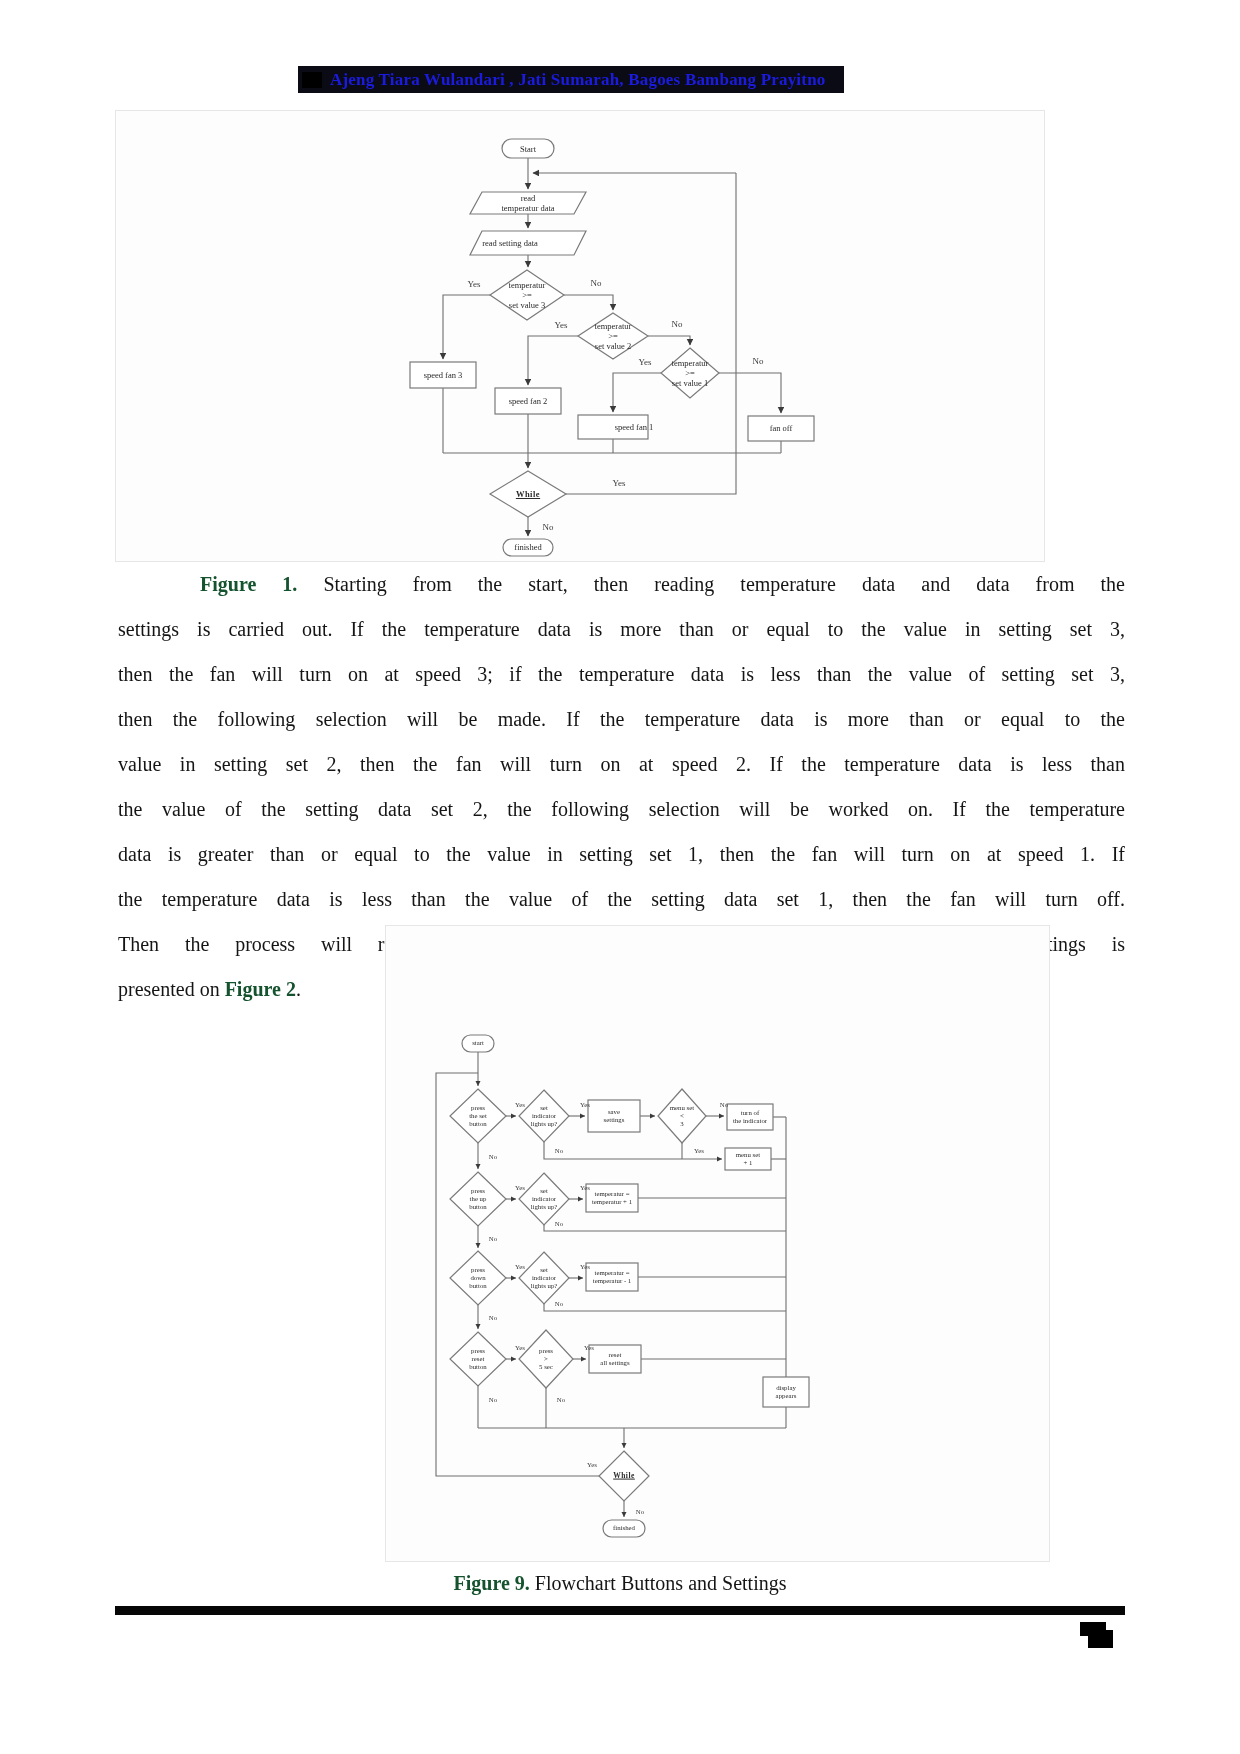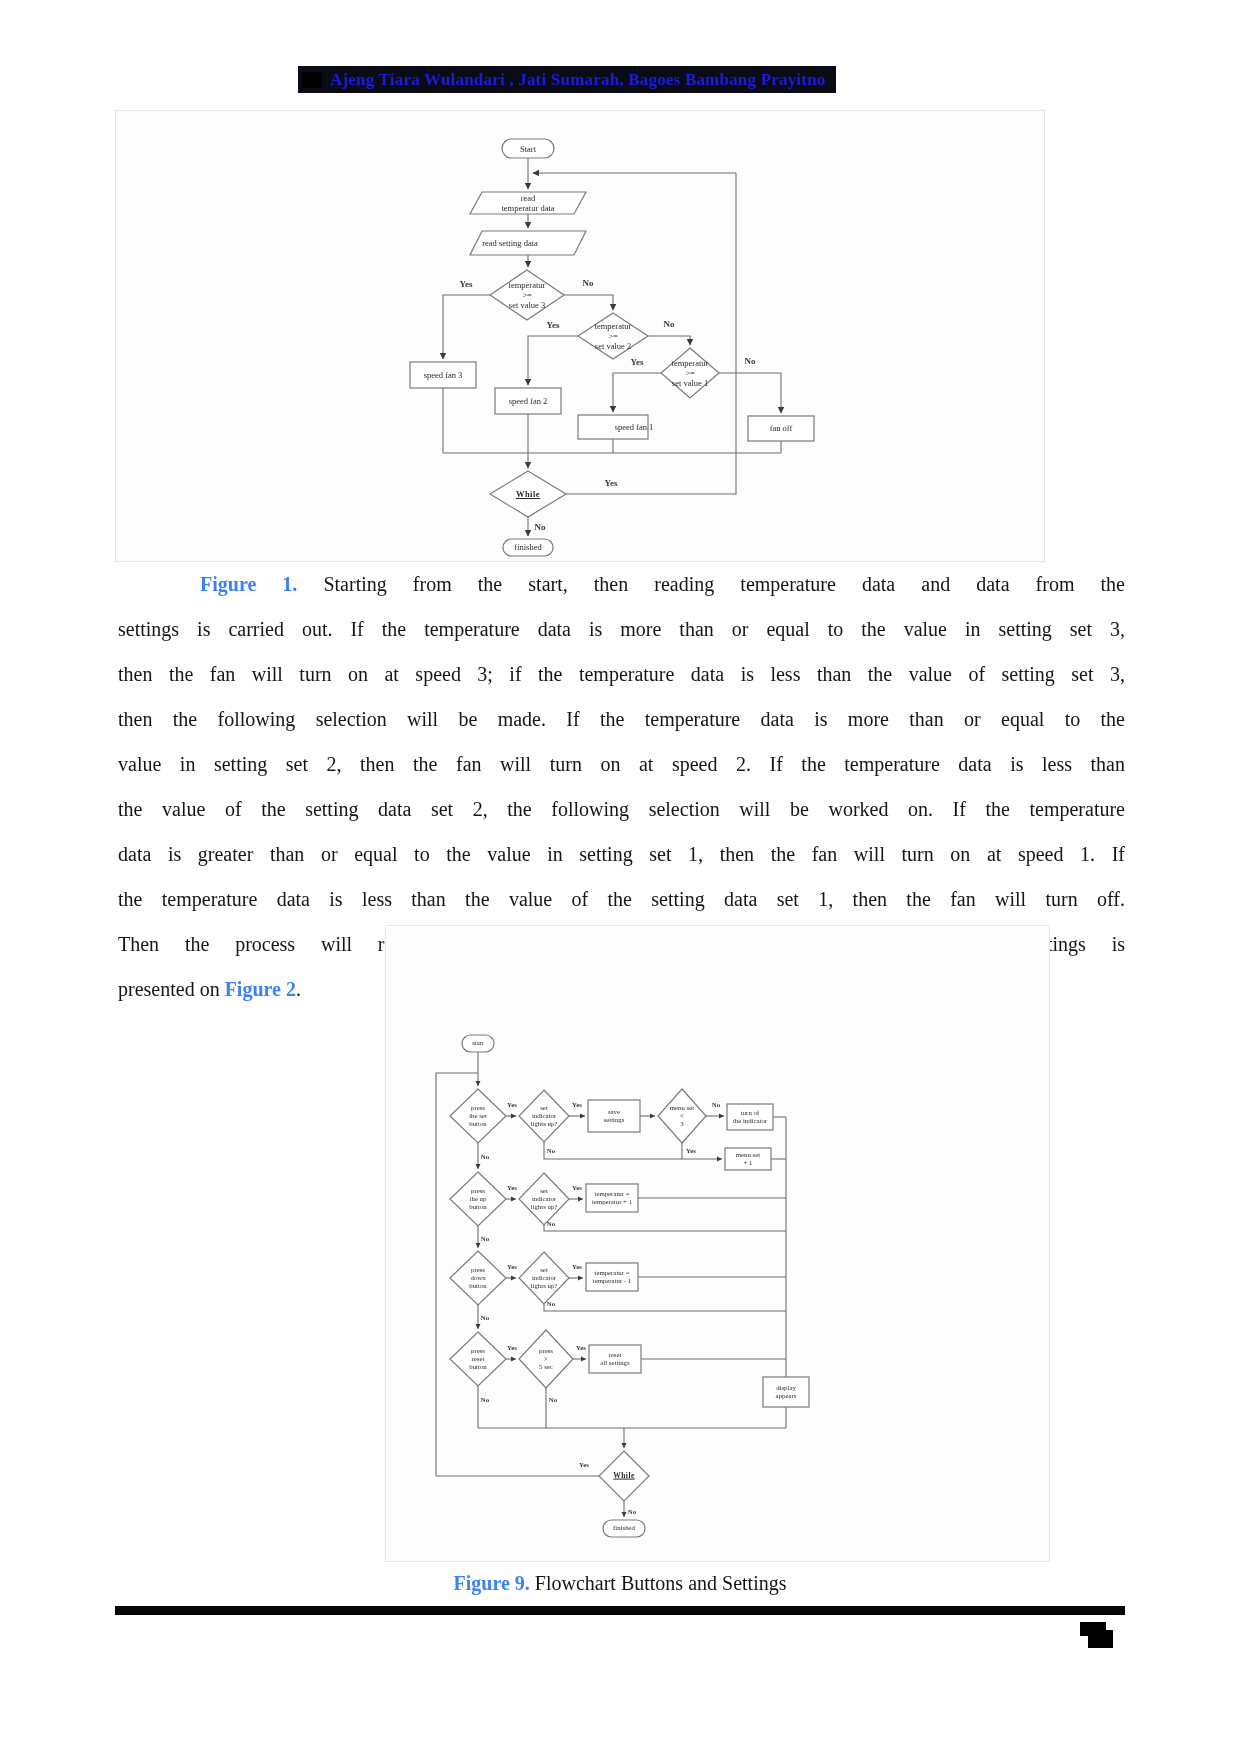--- a/index.html
+++ b/index.html
@@ -3,48 +3,48 @@
 <meta charset="utf-8">
 <style>
   html,body{margin:0;padding:0;}
   body{
     width:1240px;height:1754px;position:relative;background:#ffffff;
     font-family:"Liberation Serif", serif;color:#1c1c1c;overflow:hidden;
   }
   
   .hdr{
     position:absolute;left:298px;top:66px;height:27px;display:flex;align-items:center;
-    background:#0b0b16;padding:0 10px 0 4px;
+    background:#0b0b16;padding:0 18px 0 4px;
   }
   .hdr .sq{width:20px;height:16px;background:#000;margin-right:8px;}
   .hdr .authors{color:#1b1bdf;font-weight:700;font-size:17px;letter-spacing:.2px;white-space:nowrap;}
   
   .figbox{position:absolute;background:#fdfdfd;border:1px solid #e6e6e6;padding-left:48px;}
   #fig1{left:115px;top:110px;width:880px;height:450px;}
   #fig2{left:385px;top:925px;width:615px;height:635px;}
   .layer{position:absolute;left:0;top:0;}
   .shape{fill:#ffffff;stroke:#7a7a7a;stroke-width:1.2;}
   .cline{fill:none;stroke:#6e6e6e;stroke-width:1.1;}
   .nt{
     position:absolute;transform:translate(-50%,-50%);white-space:pre-line;text-align:center;
     line-height:1.18;color:#2a2a2a;
   }
   #fig1 .nt{font-size:8.5px;}
   #fig2 .nt{font-size:6.8px;}
   .nt.bold{font-weight:700;font-size:9.5px;letter-spacing:.5px;text-decoration:underline;}
   #fig2 .nt.bold{font-size:7.5px;}
-  .yn{position:absolute;transform:translate(-50%,-50%);font-weight:700;color:#3a3a3a;}
+  .yn{position:absolute;transform:translate(-50%,-50%);font-weight:400;color:#3a3a3a;margin-left:8px;}
   #fig1 .yn{font-size:9px;}
   #fig2 .yn{font-size:6.8px;}
   
   .para{position:absolute;left:118px;top:562px;width:1007px;font-size:20px;color:#151515;}
   .pline{height:45px;line-height:45px;text-align:justify;text-align-last:justify;white-space:nowrap;}
   .pline.first{padding-left:82px;width:925px;}
   .pline.last{text-align:left;text-align-last:left;}
-  .blue{color:#3b82f6;font-weight:700;}
+  .blue{color:#14532d;font-weight:700;}
   
   .cap2{position:absolute;left:0;top:1572px;width:1240px;text-align:center;font-size:20px;color:#151515;}
   
   .rule{position:absolute;left:115px;top:1606px;width:1010px;height:9px;background:#060606;}
   .mark{position:absolute;background:#000;}
   .mark.a{left:1080px;top:1622px;width:26px;height:14px;}
   .mark.b{left:1088px;top:1630px;width:25px;height:18px;}
 </style>
 </head>
 <body>

